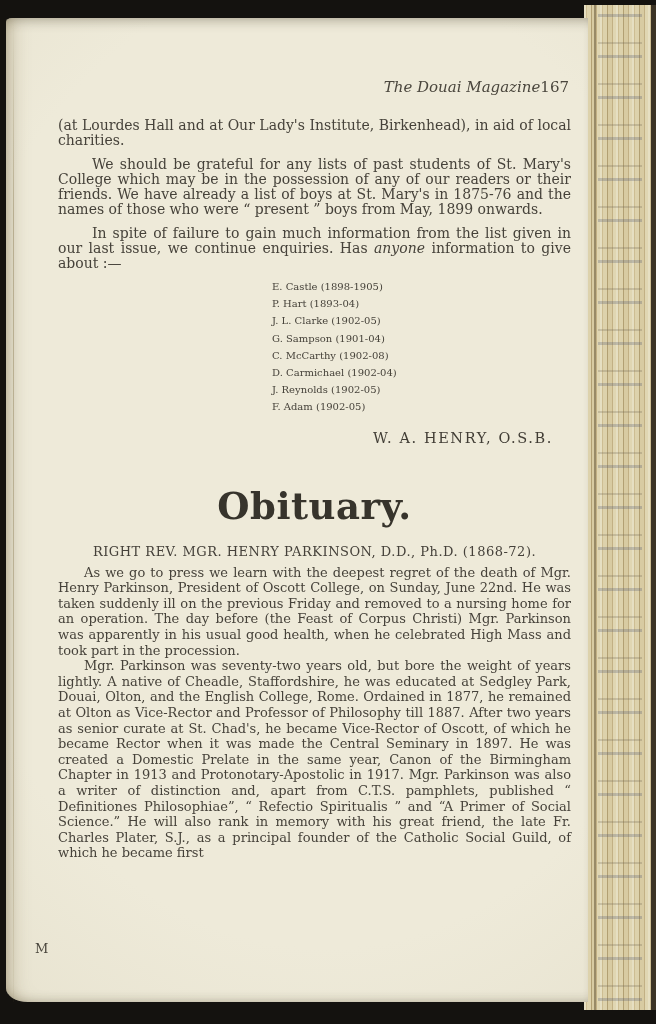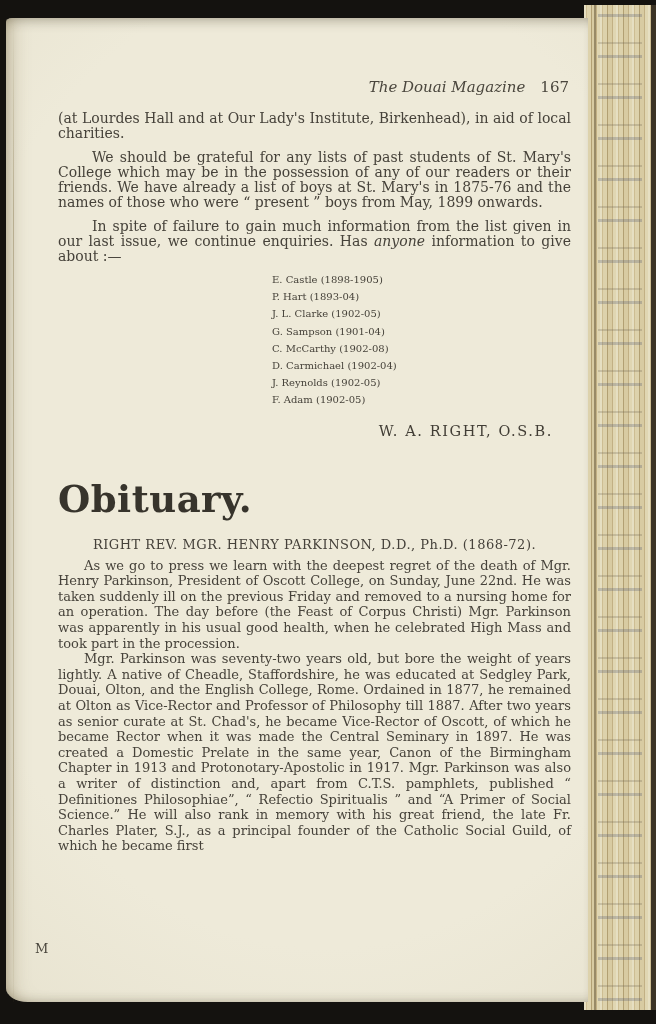--- a/index.html
+++ b/index.html
@@ -60,24 +60,24 @@
   .gutter-line{
     position:absolute; left:7px; top:0; width:1px; height:100%;
     background:linear-gradient(180deg, rgba(130,112,70,.0), rgba(130,112,70,.4) 20%, rgba(130,112,70,.35) 80%, rgba(130,112,70,.05));
   }
   .content{
     position:absolute; inset:0;
     padding:60px 17px 0 52px;
     color:#46423a;
   }
   .running-header{
-    display:flex; justify-content:flex-end; align-items:baseline; gap:15px;
+    display:flex; justify-content:flex-end; align-items:baseline; 
     font-size:15px;
     color:#4a463d;
-    margin:0 2px 15px 0;
+    margin:0 2px 22px 0;
   }
   .hdr-title{ font-style:italic; }
   .hdr-page{ font-style:normal; }
   .body-p{
     margin:0;
     font-size:14px; line-height:15px;
     text-align:justify;
     text-indent:34px;
   }
   .body-p.no-indent{ text-indent:0; }
@@ -89,20 +89,21 @@
   .signature{
     margin-top:14px;
     text-align:right;
     padding-right:18px;
     font-size:14.5px;
     letter-spacing:1.6px;
     color:#413d35;
   }
   .obit-heading{
     margin:38px 0 16px;
+    text-align:center;
     font-size:37px;
     font-weight:700;
     letter-spacing:.5px;
     color:#37342c;
   }
   .obit-subheading{
     margin-top:13px;
     text-align:center;
     font-size:13px;
     letter-spacing:.5px;
@@ -151,21 +152,21 @@
       <div class="list-item">E. Castle (1898-1905)</div>
       <div class="list-item">P. Hart (1893-04)</div>
       <div class="list-item">J. L. Clarke (1902-05)</div>
       <div class="list-item">G. Sampson (1901-04)</div>
       <div class="list-item">C. McCarthy (1902-08)</div>
       <div class="list-item">D. Carmichael (1902-04)</div>
       <div class="list-item">J. Reynolds (1902-05)</div>
       <div class="list-item">F. Adam (1902-05)</div>
     </div>
 
-    <div class="signature">W. A. RIGHT, O.S.B.</div>
+    <div class="signature">W. A. HENRY, O.S.B.</div>
 
     <h1 class="obit-heading">Obituary.</h1>
     <div class="obit-subheading">RIGHT REV. MGR. HENRY PARKINSON, D.D., Ph.D. (1868-72).</div>
 
     <p class="obit-p">As we go to press we learn with the deepest regret of the death of Mgr. Henry Parkinson, President of Oscott College, on Sunday, June 22nd.  He was taken suddenly ill on the previous Friday and removed to a nursing home for an operation.  The day before (the Feast of Corpus Christi) Mgr. Parkinson was apparently in his usual good health, when he celebrated High Mass and took part in the procession.</p>
     <p class="obit-p">Mgr. Parkinson was seventy-two years old, but bore the weight of years lightly.  A native of Cheadle, Staffordshire, he was educated at Sedgley Park, Douai, Olton, and the English College, Rome.  Ordained in 1877, he remained at Olton as Vice-Rector and Professor of Philosophy till 1887.  After two years as senior curate at St. Chad's, he became Vice-Rector of Oscott, of which he became Rector when it was made the Central Seminary in 1897.  He was created a Domestic Prelate in the same year, Canon of the Birmingham Chapter in 1913 and Protonotary-Apostolic in 1917.  Mgr. Parkinson was also a writer of distinction and, apart from C.T.S. pamphlets, published “ Definitiones Philosophiae”, “ Refectio Spiritualis ” and “A Primer of Social Science.”  He will also rank in memory with his great friend, the late Fr. Charles Plater, S.J., as a principal founder of the Catholic Social Guild, of which he became first</p>
 
   </div>
   <div class="sig-mark">M</div>
 </div>

